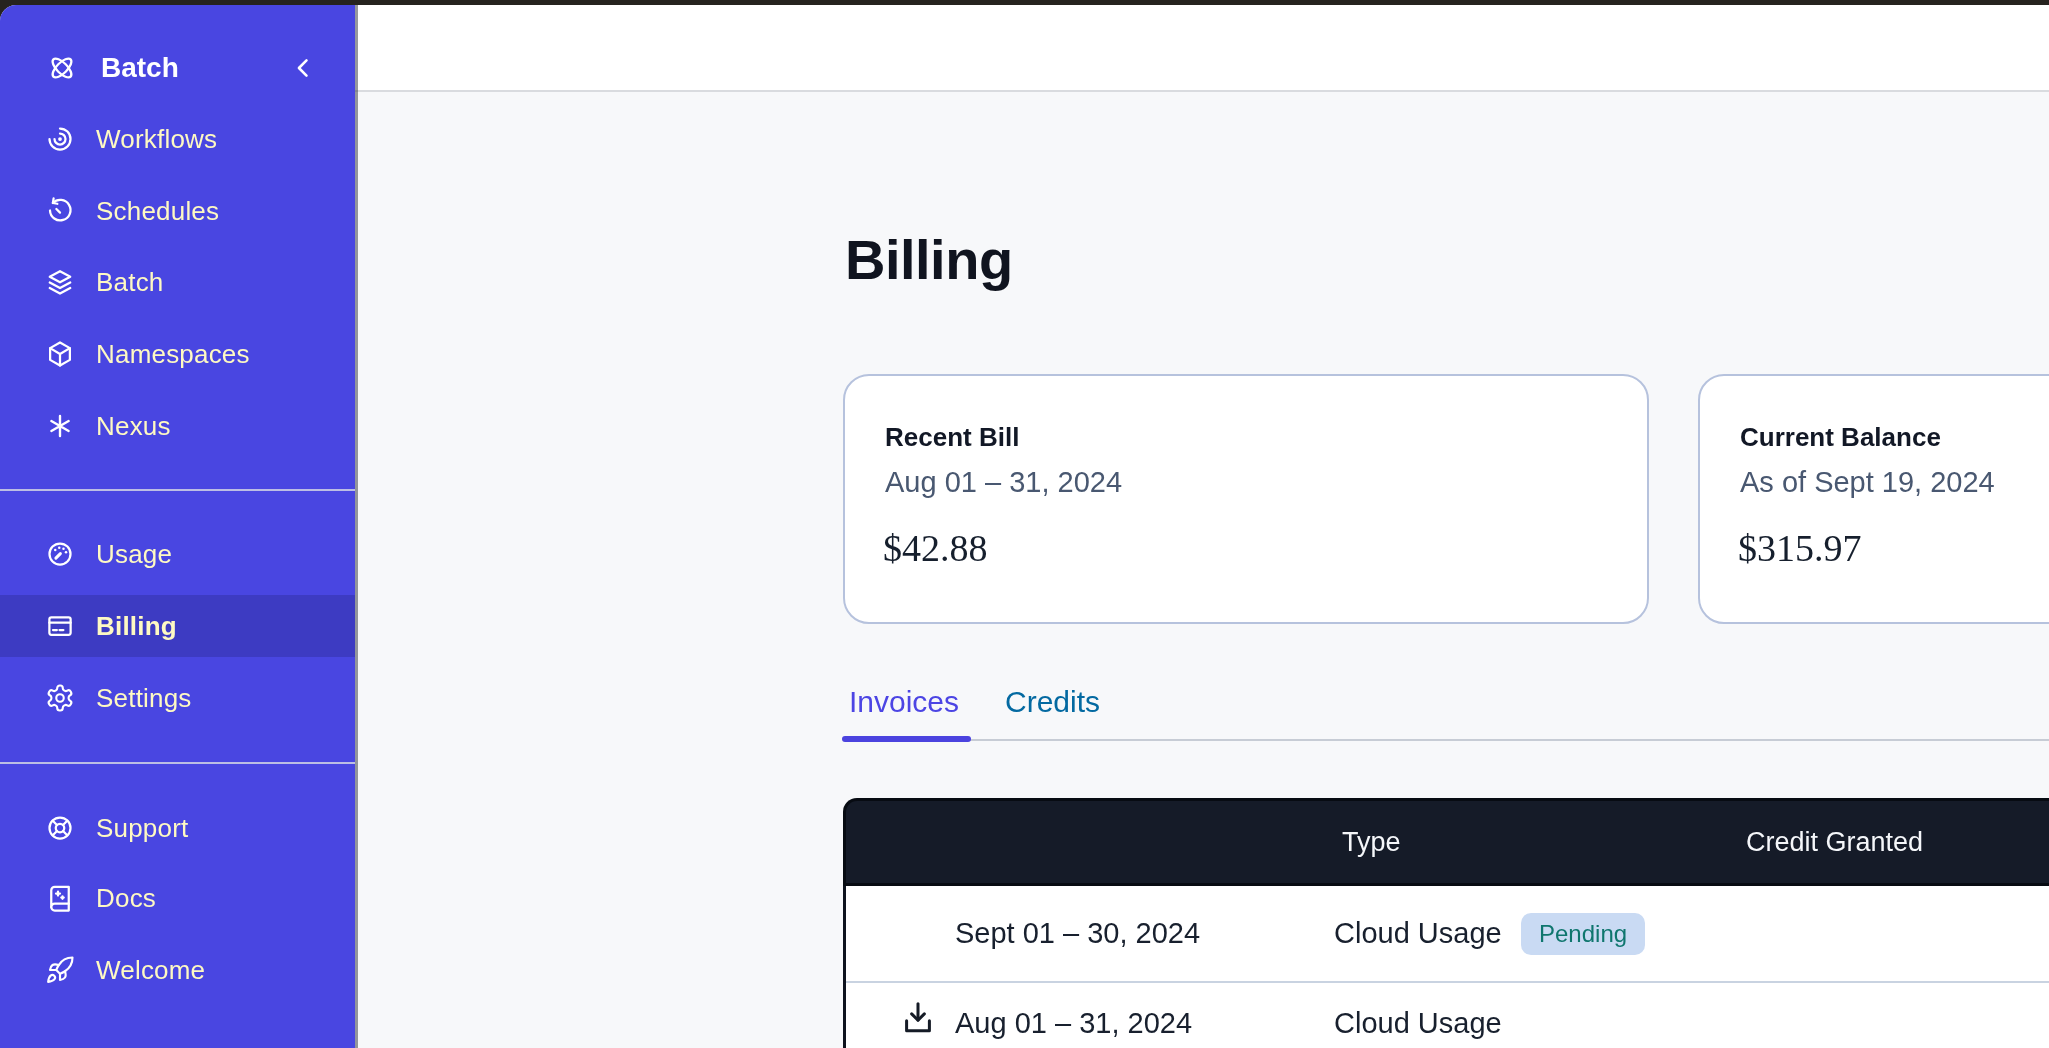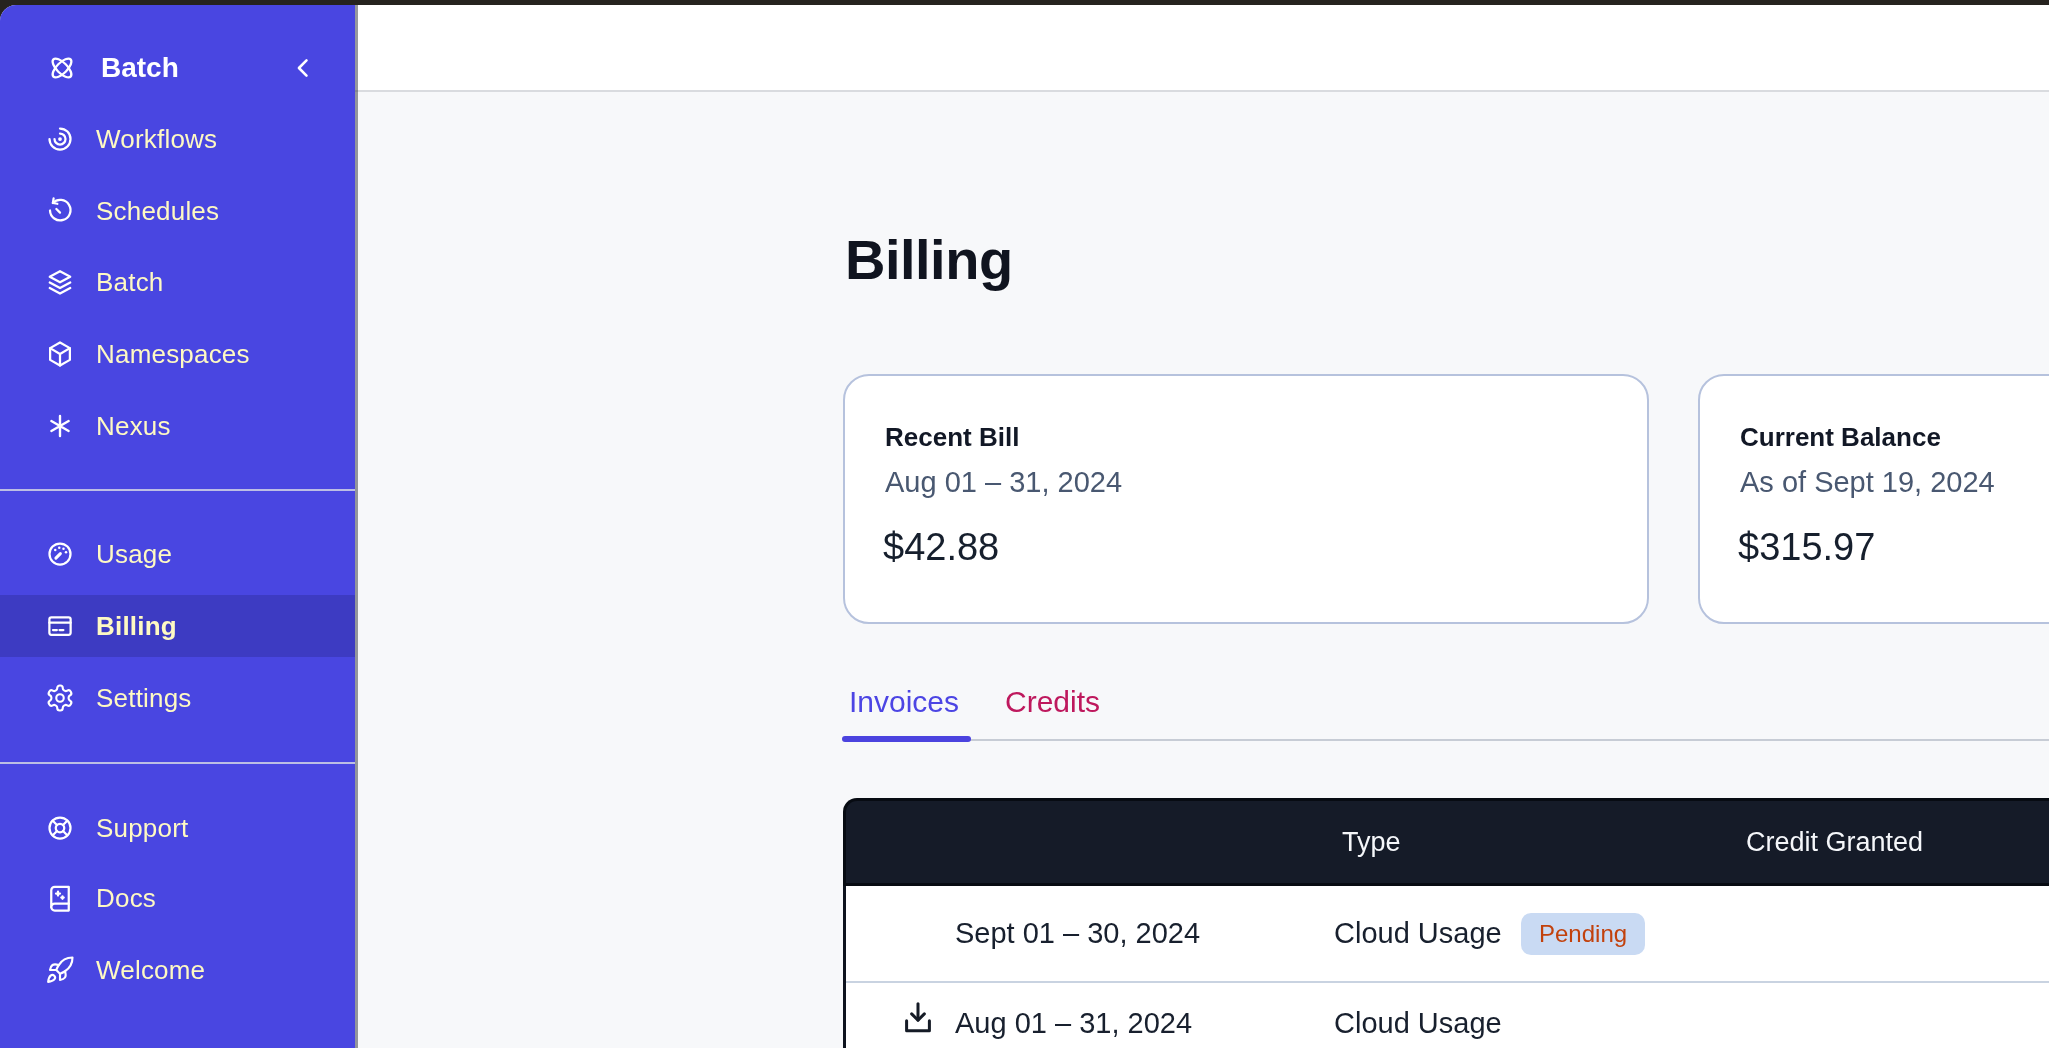--- a/index.html
+++ b/index.html
@@ -41,25 +41,25 @@
 
   .card { position:absolute; top:369px; height:250px; background:#ffffff;
           border:2px solid #b6c2dd; border-radius:26px; }
   .card-1 { left:488px; width:806px; }
   .card-2 { left:1343px; width:640px; }
   .card-title { position:absolute; left:40px; top:46px; font-size:26px;
                 font-weight:600; color:#121826; }
   .card-period { position:absolute; left:40px; top:90px; font-size:29px;
                  font-weight:400; color:#495871; }
   .card-amount { position:absolute; left:38px; top:150px; font-size:38px;
-                 font-family:Liberation Sans, sans-serif; color:#161f2d; }
+                 font-family:Liberation Serif, serif; color:#161f2d; }
 
   .tab { position:absolute; top:680px; font-size:30px; font-weight:500; cursor:pointer; }
   .tab-invoices { left:494px; color:#4c45e4; }
-  .tab-credits { left:650px; color:#be185d; }
+  .tab-credits { left:650px; color:#0369a1; }
   .tab-line { position:absolute; left:488px; top:734px; width:1206px; height:2px;
               background:#c7ccd5; }
   .tab-underline { position:absolute; left:487px; top:731px; width:129px; height:6px;
                    background:#4b43df; border-radius:3px; z-index:2; }
 
   
   .table { position:absolute; left:488px; top:793px; width:1206px; height:260px; }
   .thead { position:absolute; left:0; top:0; width:100%; height:88px;
            background:#151b28; border-top-left-radius:14px;
            border-top:3px solid #070b12; border-left:3px solid #070b12;
@@ -73,21 +73,21 @@
   .row-1 { top:0; height:70px; }
   .row-2 { top:97px; height:80px; }
   .cell { position:absolute; font-size:29px; color:#18202e; }
   .row-1 .cell { top:0; line-height:95px; }
   .row-2 .cell { top:0; line-height:80px; }
   .cell-date { left:109px; } .cell-type { left:488px; }
   .row-sep { position:absolute; left:0; top:95px; width:100%; height:2px;
              background:#c9d3e1; }
   .badge { position:absolute; left:675px; top:27px; height:42px; padding:0 18px;
            background:#c9daf3; border-radius:10px; font-size:24px; font-weight:500;
-           color:#c2410c; display:flex; align-items:center; }
+           color:#0f766e; display:flex; align-items:center; }
   .dl-icon { position:absolute; left:53px; top:16px; width:38px; height:38px;
              cursor:pointer; }
   .dl-icon svg { width:38px; height:38px; }
 
   svg { display:block; }
 </style>
 </head>
 <body>
 
 <div class="page">

